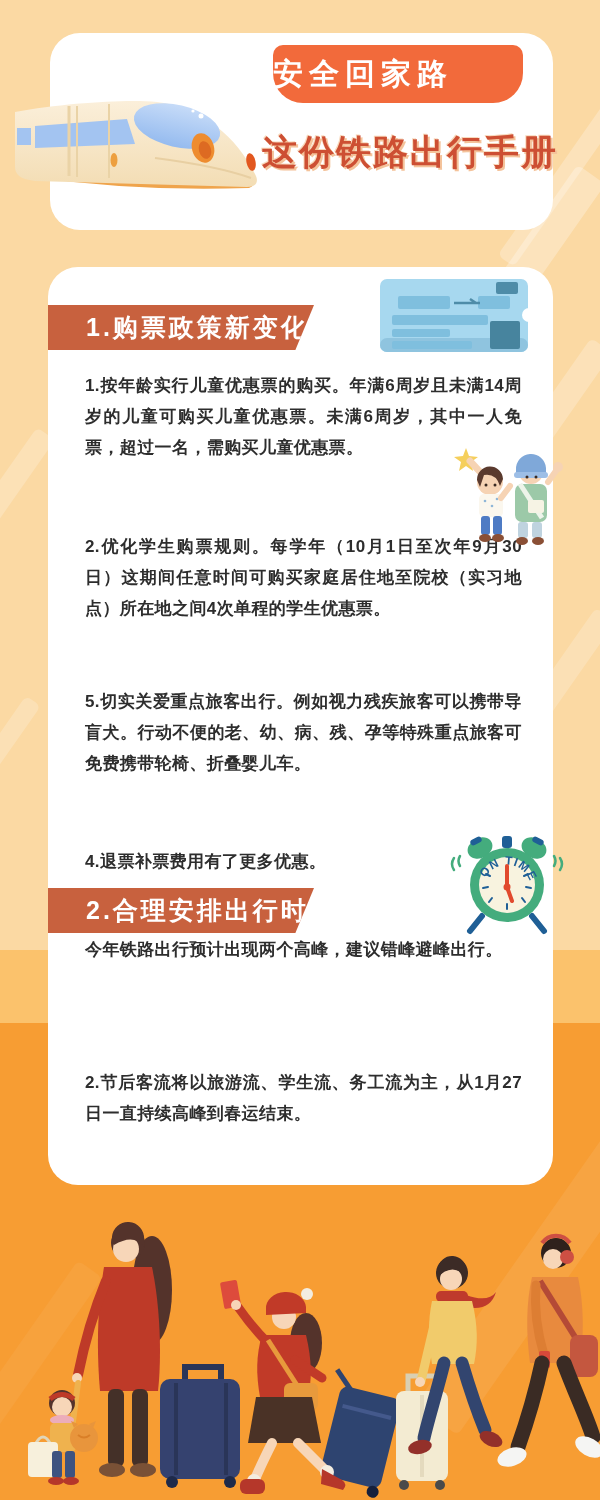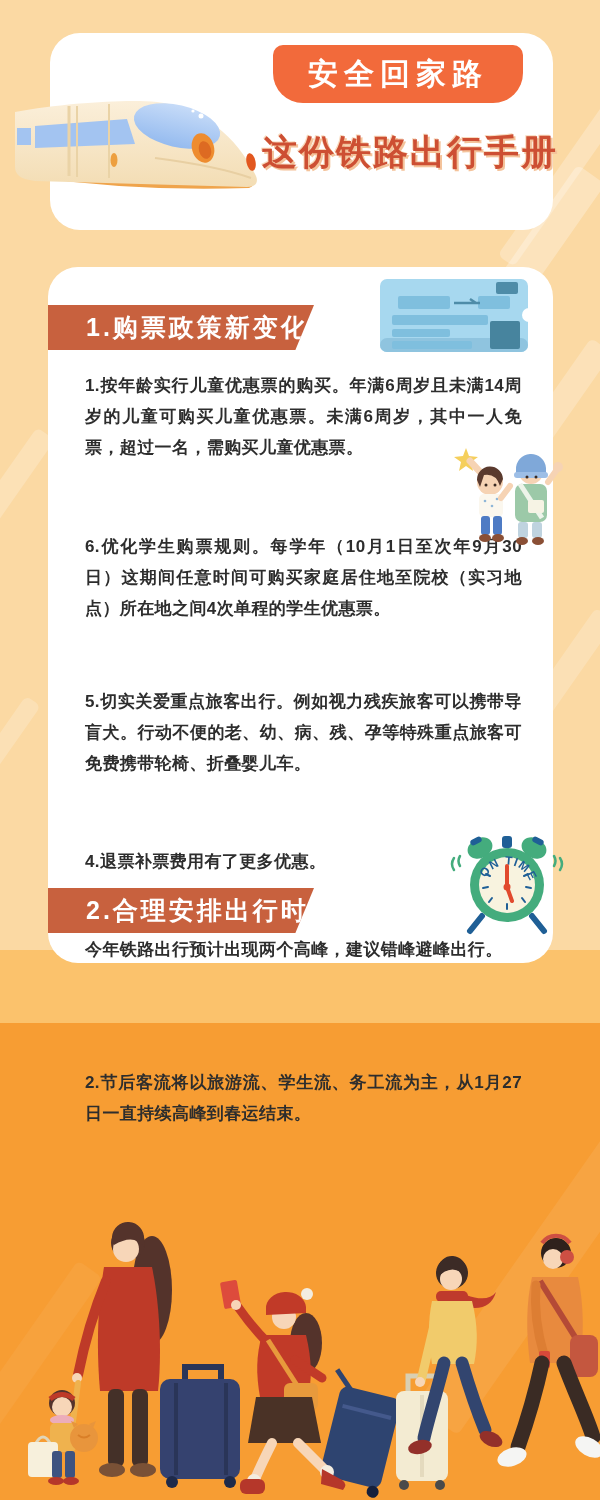--- a/index.html
+++ b/index.html
@@ -17,27 +17,27 @@
   .st-c{left:540px;top:330px;width:26px;height:170px;opacity:.45;}
   .st-d{left:-8px;top:420px;width:22px;height:150px;opacity:.42;}
   .st-e{left:-10px;top:690px;width:18px;height:120px;opacity:.4;}
   .st-f{left:548px;top:600px;width:24px;height:160px;opacity:.4;}
   .st-g{left:505px;top:1120px;width:52px;height:330px;opacity:.15;}
   .st-h{left:15px;top:1250px;width:30px;height:210px;opacity:.1;}
   
   .hero-card{position:absolute;left:50px;top:33px;width:503px;height:197px;background:#fff;border-radius:30px;z-index:2;}
   .hero-badge{position:absolute;left:223px;top:12px;width:250px;height:58px;background:#F26A3B;
     border-radius:10px 10px 30px 30px;color:#fff;font-weight:bold;font-size:30px;letter-spacing:6px;
-    display:flex;align-items:center;justify-content:center;}
+    display:flex;align-items:center;justify-content:flex-start;}
   .hero-title{position:absolute;left:195px;top:90px;width:330px;text-align:center;
     font-size:35px;line-height:43px;font-weight:900;color:#CD4F33;letter-spacing:2px;
     text-shadow:2px 2px 0 #F4C39B,-1px -1px 0 #F8D9BC;margin-top:7px;}
   .train-svg{position:absolute;left:5px;top:86px;width:258px;height:128px;z-index:4;}
   
-  .content-card{position:absolute;left:48px;top:267px;width:505px;height:696px;background:#fff;border-radius:30px;z-index:2;}
+  .content-card{position:absolute;left:48px;top:267px;width:505px;height:918px;background:#fff;border-radius:30px;z-index:2;}
   .section-banner{position:absolute;left:0;height:45px;width:266px;background:#C8613E;
     clip-path:polygon(0 0,100% 0,93% 100%,0 100%);color:#fff;font-weight:bold;font-size:25px;
     letter-spacing:3px;line-height:45px;padding-left:38px;box-sizing:border-box;}
   .banner-1{top:38px;}
   .banner-2{top:621px;}
   .body-par{position:absolute;left:37px;width:437px;margin:0;font-size:17px;line-height:31px;
     color:#2D2D2D;font-weight:600;text-align:justify;letter-spacing:.4px;}
   .p1{top:103px;} .p2{top:264px;} .p3{top:419px;} .p4{top:579px;}
   .p5{top:667px;} .p6{top:731px;} .p7{top:800px;}
   .ticket-svg{position:absolute;left:330px;top:8px;width:155px;height:83px;}
@@ -114,21 +114,21 @@
       <rect x="100" y="21" width="32" height="13" rx="2" fill="#7FBFDE"></rect>
       <path d="M76,28 h22 l-6,-4 M76,28 h26" stroke="#4E8CA8" stroke-width="2.5" fill="none"></path>
       <rect x="14" y="40" width="96" height="10" rx="2" fill="#7FBFDE"></rect>
       <rect x="14" y="54" width="58" height="8" rx="2" fill="#7FBFDE"></rect>
       <rect x="14" y="66" width="80" height="8" rx="2" fill="#7FBFDE"></rect>
       <rect x="112" y="46" width="30" height="28" rx="2" fill="#47849E"></rect>
       <circle cx="151" cy="40" r="7" fill="#fff"></circle>
     </svg>
 
     <p class="body-par p1">1.按年龄实行儿童优惠票的购买。年满6周岁且未满14周岁的儿童可购买儿童优惠票。未满6周岁，其中一人免票，超过一名，需购买儿童优惠票。</p>
-    <p class="body-par p2">6.优化学生购票规则。每学年（10月1日至次年9月30日）这期间任意时间可购买家庭居住地至院校（实习地点）所在地之间4次单程的学生优惠票。</p>
+    <p class="body-par p2">2.优化学生购票规则。每学年（10月1日至次年9月30日）这期间任意时间可购买家庭居住地至院校（实习地点）所在地之间4次单程的学生优惠票。</p>
     <p class="body-par p3">5.切实关爱重点旅客出行。例如视力残疾旅客可以携带导盲犬。行动不便的老、幼、病、残、孕等特殊重点旅客可免费携带轮椅、折叠婴儿车。</p>
     <p class="body-par p4">4.退票补票费用有了更多优惠。</p>
 
     <div class="section-banner banner-2">
       <span>2.合理安排出行时间</span>
     </div>
 
     <p class="body-par p5">今年铁路出行预计出现两个高峰，建议错峰避峰出行。</p>
     <p class="body-par p7">2.节后客流将以旅游流、学生流、务工流为主，从1月27日一直持续高峰到春运结束。</p>
   </div>

